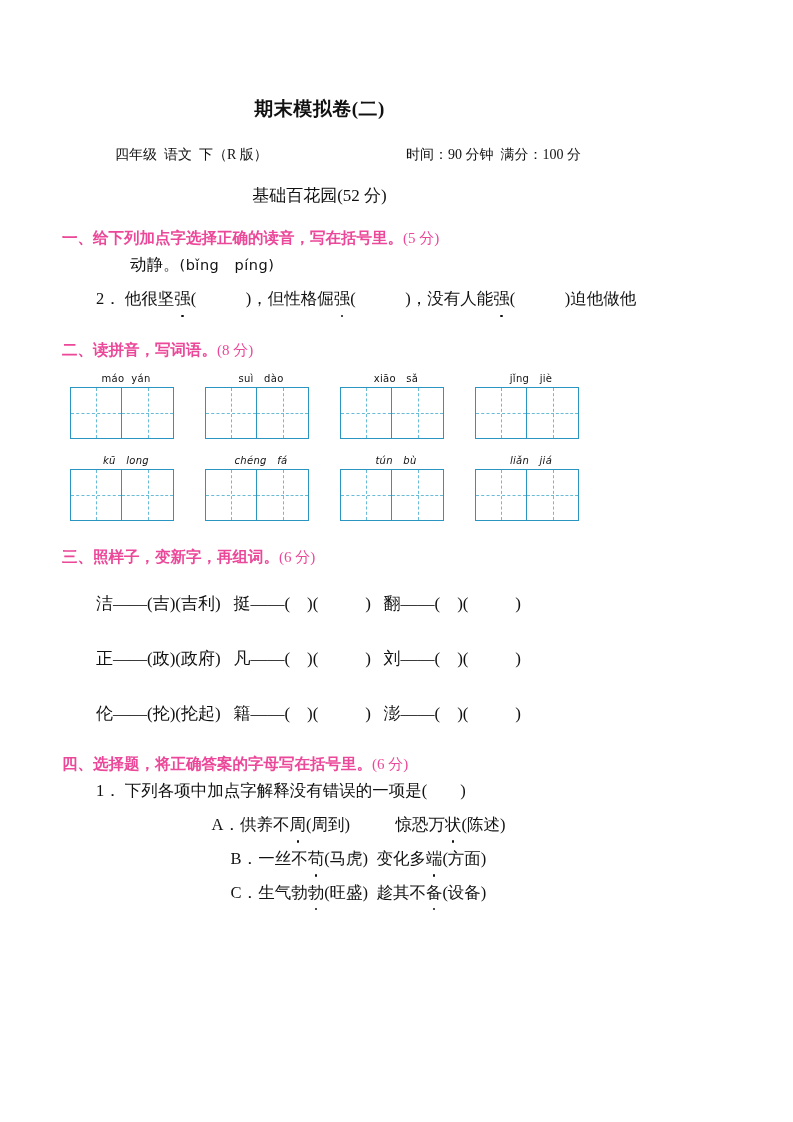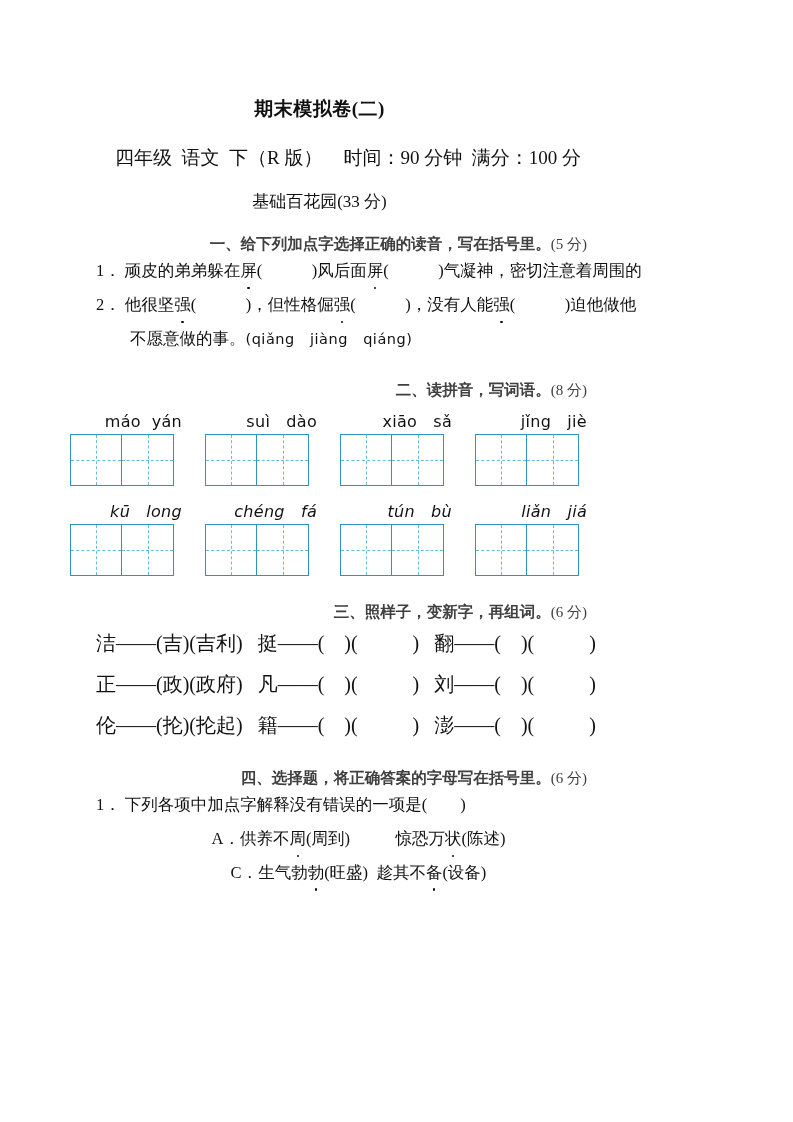--- a/index.html
+++ b/index.html
@@ -30,21 +30,21 @@
     font-size: 19px;
     letter-spacing: 0.5px;
     margin: 0;
     padding-top: 98px;
     line-height: 1.2;
   }
   .info-line {
     display: flex;
     justify-content: space-between;
     align-items: baseline;
-    font-size: 19px;
+    font-size: 14px;
     padding: 26px 58px 0 115px;
     line-height: 1.2;
   }
   .info-left { white-space: pre; }
   .info-right { white-space: pre; text-align: center; }
 
   .section-banner {
     text-align: center;
     font-size: 17px;
     padding-top: 22px;
@@ -55,23 +55,22 @@
   .qsection {
     margin-top: 22px;
     padding-left: 62px;
     padding-right: 52px;
   }
   .qheading {
     font-family: "DejaVu Sans", "Liberation Sans", sans-serif;
     font-weight: bold;
     font-size: 15.5px;
     line-height: 1.3;
-    color: #404040;
-    white-space: pre;
-    text-align: right;
+    color: #ec4899;
+    white-space: pre;
   }
   .qheading .score {
     font-family: "Liberation Serif", serif;
     font-weight: normal;
     font-size: 15px;
   }
   .qbody {
     padding-left: 34px;
     font-size: 16.5px;
     line-height: 2.05;
@@ -112,22 +111,22 @@
     justify-content: flex-start;
     margin-top: 12px;
   }
   .grid-group {
     width: 147px;
     margin-right: 23px;
   }
   .grid-group:last-child { margin-right: 0; }
   .gp-pinyin {
     font-family: "DejaVu Sans", sans-serif;
-    font-size: 16px;
-    text-align: right;
+    font-size: 10px;
+    text-align: center;
     letter-spacing: 0.3px;
     padding-bottom: 3px;
     white-space: pre;
     color: #111;
   }
   .gp-boxes {
     display: flex;
   }
   .cell {
     width: 52px;
@@ -154,22 +153,23 @@
     top: 50%;
     left: 0;
     right: 0;
     height: 0;
     border-top: 1px dashed #68bcd8;
   }
 
   
   .wrow {
     white-space: pre;
-    font-size: 20px;
+    font-size: 17px;
     line-height: 2.05;
+    margin-top: 20px;
   }
 
   
   .choice {
     white-space: pre;
     padding-left: 34px;
     font-size: 16.5px;
     line-height: 2.05;
     text-align: center;
   }
@@ -179,30 +179,29 @@
 
 <div class="page">
 
   <div class="doc-title">期末模拟卷(二)</div>
 
   <div class="info-line">
     <span class="info-left">四年级  语文  下（R 版）</span>
     <span class="info-right">时间：90 分钟  满分：100 分</span>
   </div>
 
-  <div class="section-banner">基础百花园(33 分)</div>
+  <div class="section-banner">基础百花园(52 分)</div>
 
   <div class="qsection">
     <div class="qheading"><span>一、给下列加点字选择正确的读音，写在括号里。</span><span class="score">(5 分)</span></div>
     <div class="qbody">
 
-      <div class="qitem"><span class="num">1．</span><span>顽皮的弟弟躲在</span><span class="dotchar">屏</span><span>(            )风后面</span><span class="dotchar">屏</span><span>(            )气凝神，密切注意着周围的</span></div>
+      <div class="qcont"><span>动静。</span><span class="pinyin-inline">(bǐng   píng)</span></div>
 
       <div class="qitem"><span class="num">2．</span><span>他很坚</span><span class="dotchar">强</span><span>(            )，但性格倔</span><span class="dotchar">强</span><span>(            )，没有人能</span><span class="dotchar">强</span><span>(            )迫他做他</span></div>
-      <div class="qcont"><span>不愿意做的事。</span><span class="pinyin-inline">(qiǎng   jiàng   qiáng)</span></div>
 
     </div>
   </div>
 
   <div class="qsection" style="margin-top:24px;">
     <div class="qheading"><span>二、读拼音，写词语。</span><span class="score">(8 分)</span></div>
 
     <div class="grid-rows">
 
       <div class="grid-row">
@@ -279,18 +278,19 @@
     </div>
   </div>
 
   <div class="qsection" style="margin-top:22px;">
     <div class="qheading"><span>四、选择题，将正确答案的字母写在括号里。</span><span class="score">(6 分)</span></div>
     <div class="qbody">
       <div class="qitem"><span class="num">1．</span><span>下列各项中加点字解释没有错误的一项是(        )</span></div>
 
       <div class="choice"><span>A．</span><span>供养不</span><span class="dotchar">周</span><span>(周到)</span><span>           </span><span>惊恐万</span><span class="dotchar">状</span><span>(陈述)</span></div>
 
+      <div class="choice"><span>B．</span><span>一丝不</span><span class="dotchar">苟</span><span>(马虎)</span><span>  </span><span>变化多</span><span class="dotchar">端</span><span>(方面)</span></div>
 
       <div class="choice"><span>C．</span><span>生气勃</span><span class="dotchar">勃</span><span>(旺盛)</span><span>  </span><span>趁其不</span><span class="dotchar">备</span><span>(设备)</span></div>
     </div>
   </div>
 
 </div>
 
 </body></html>

